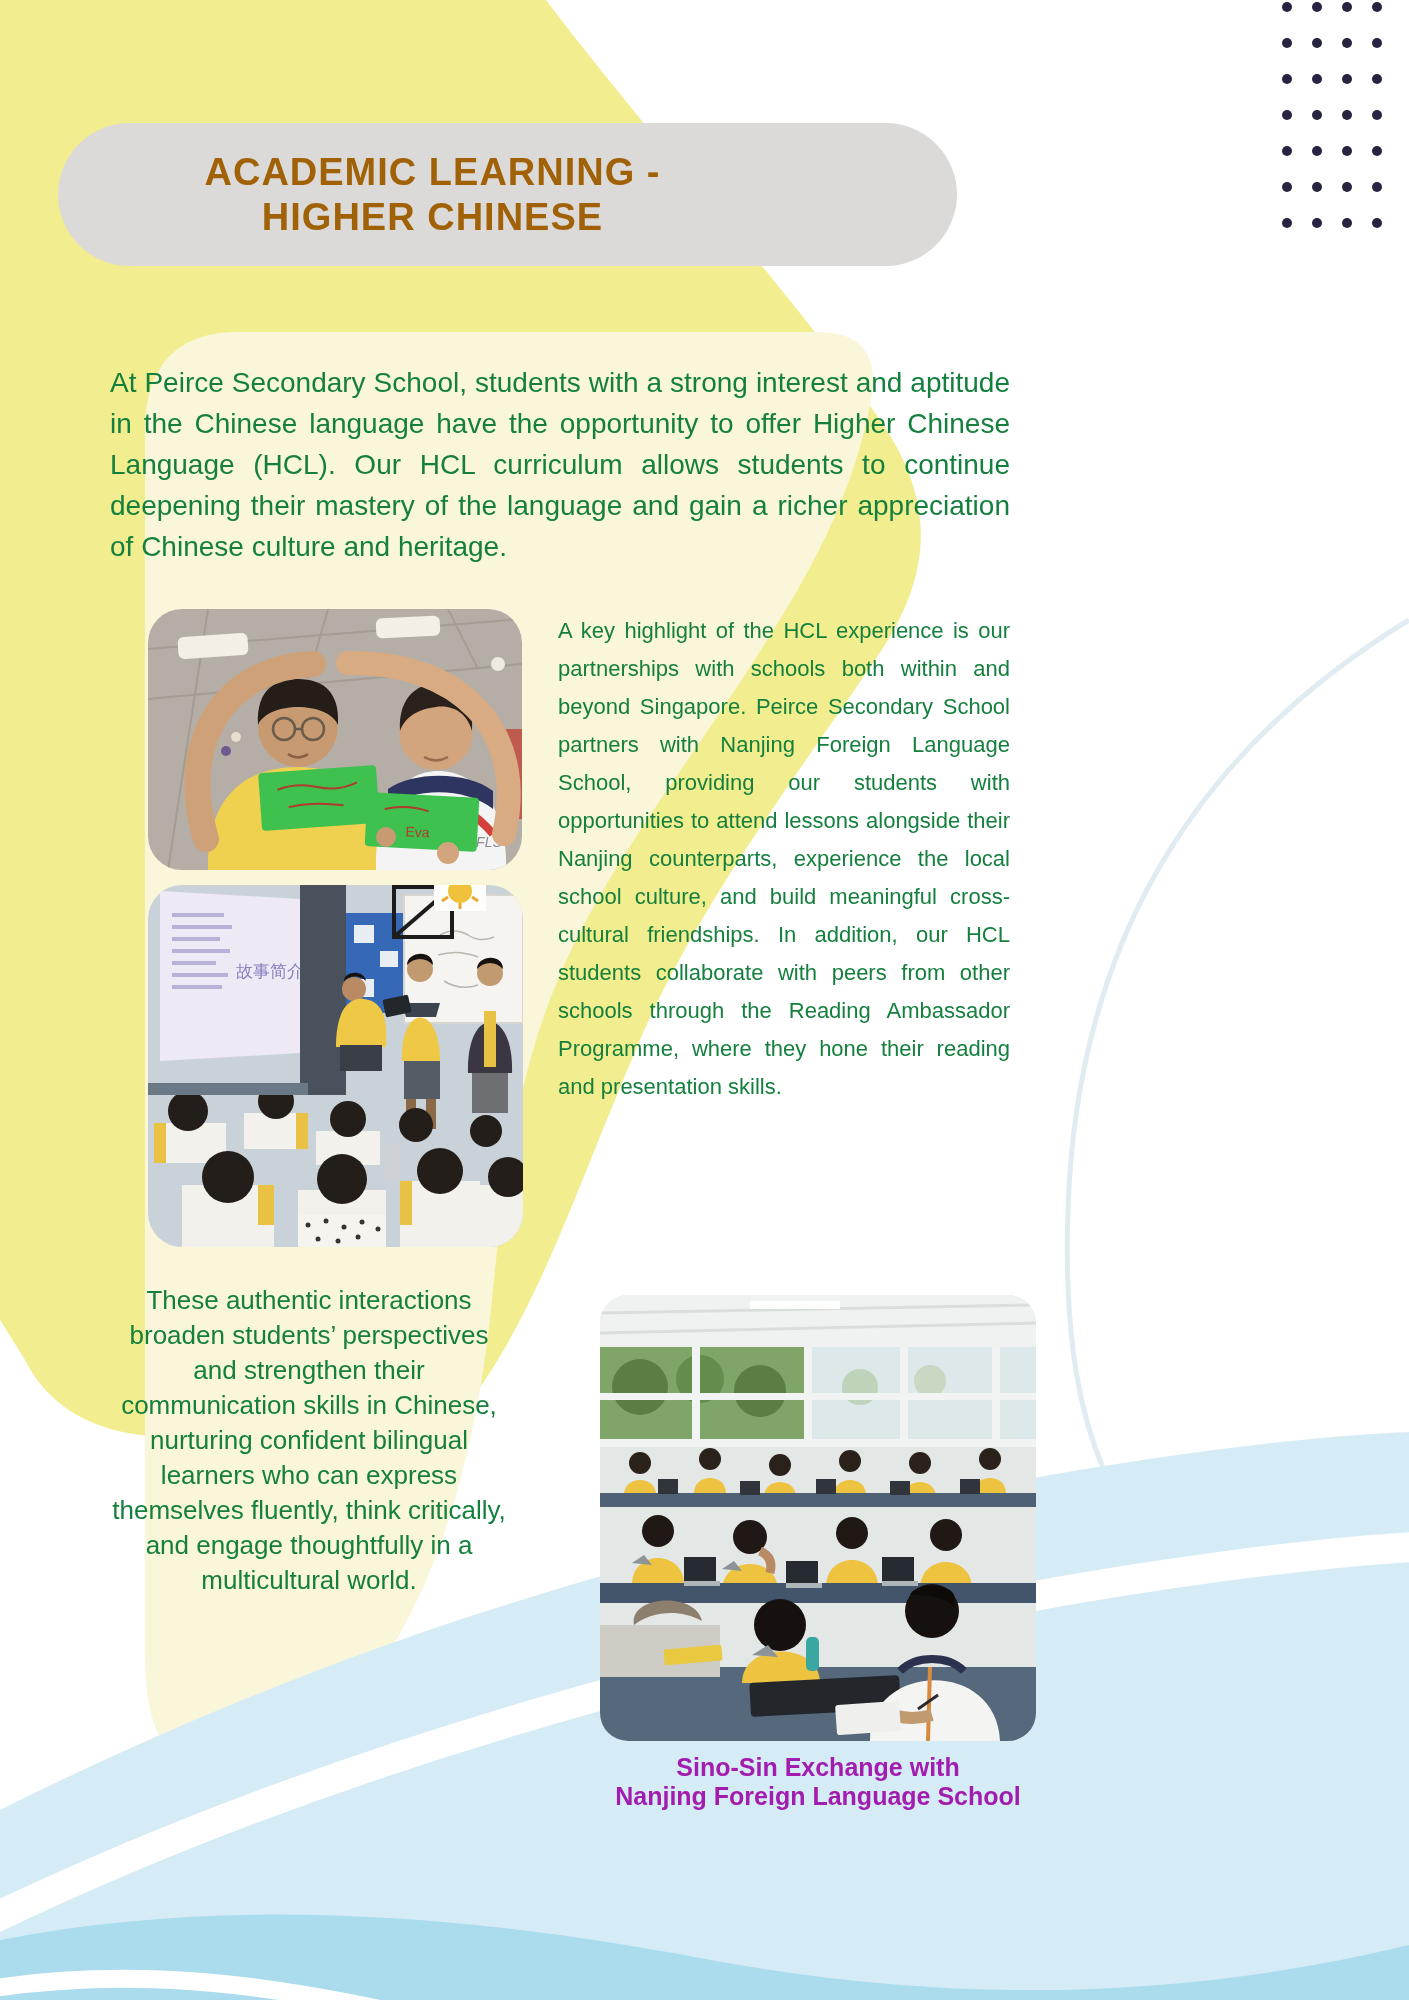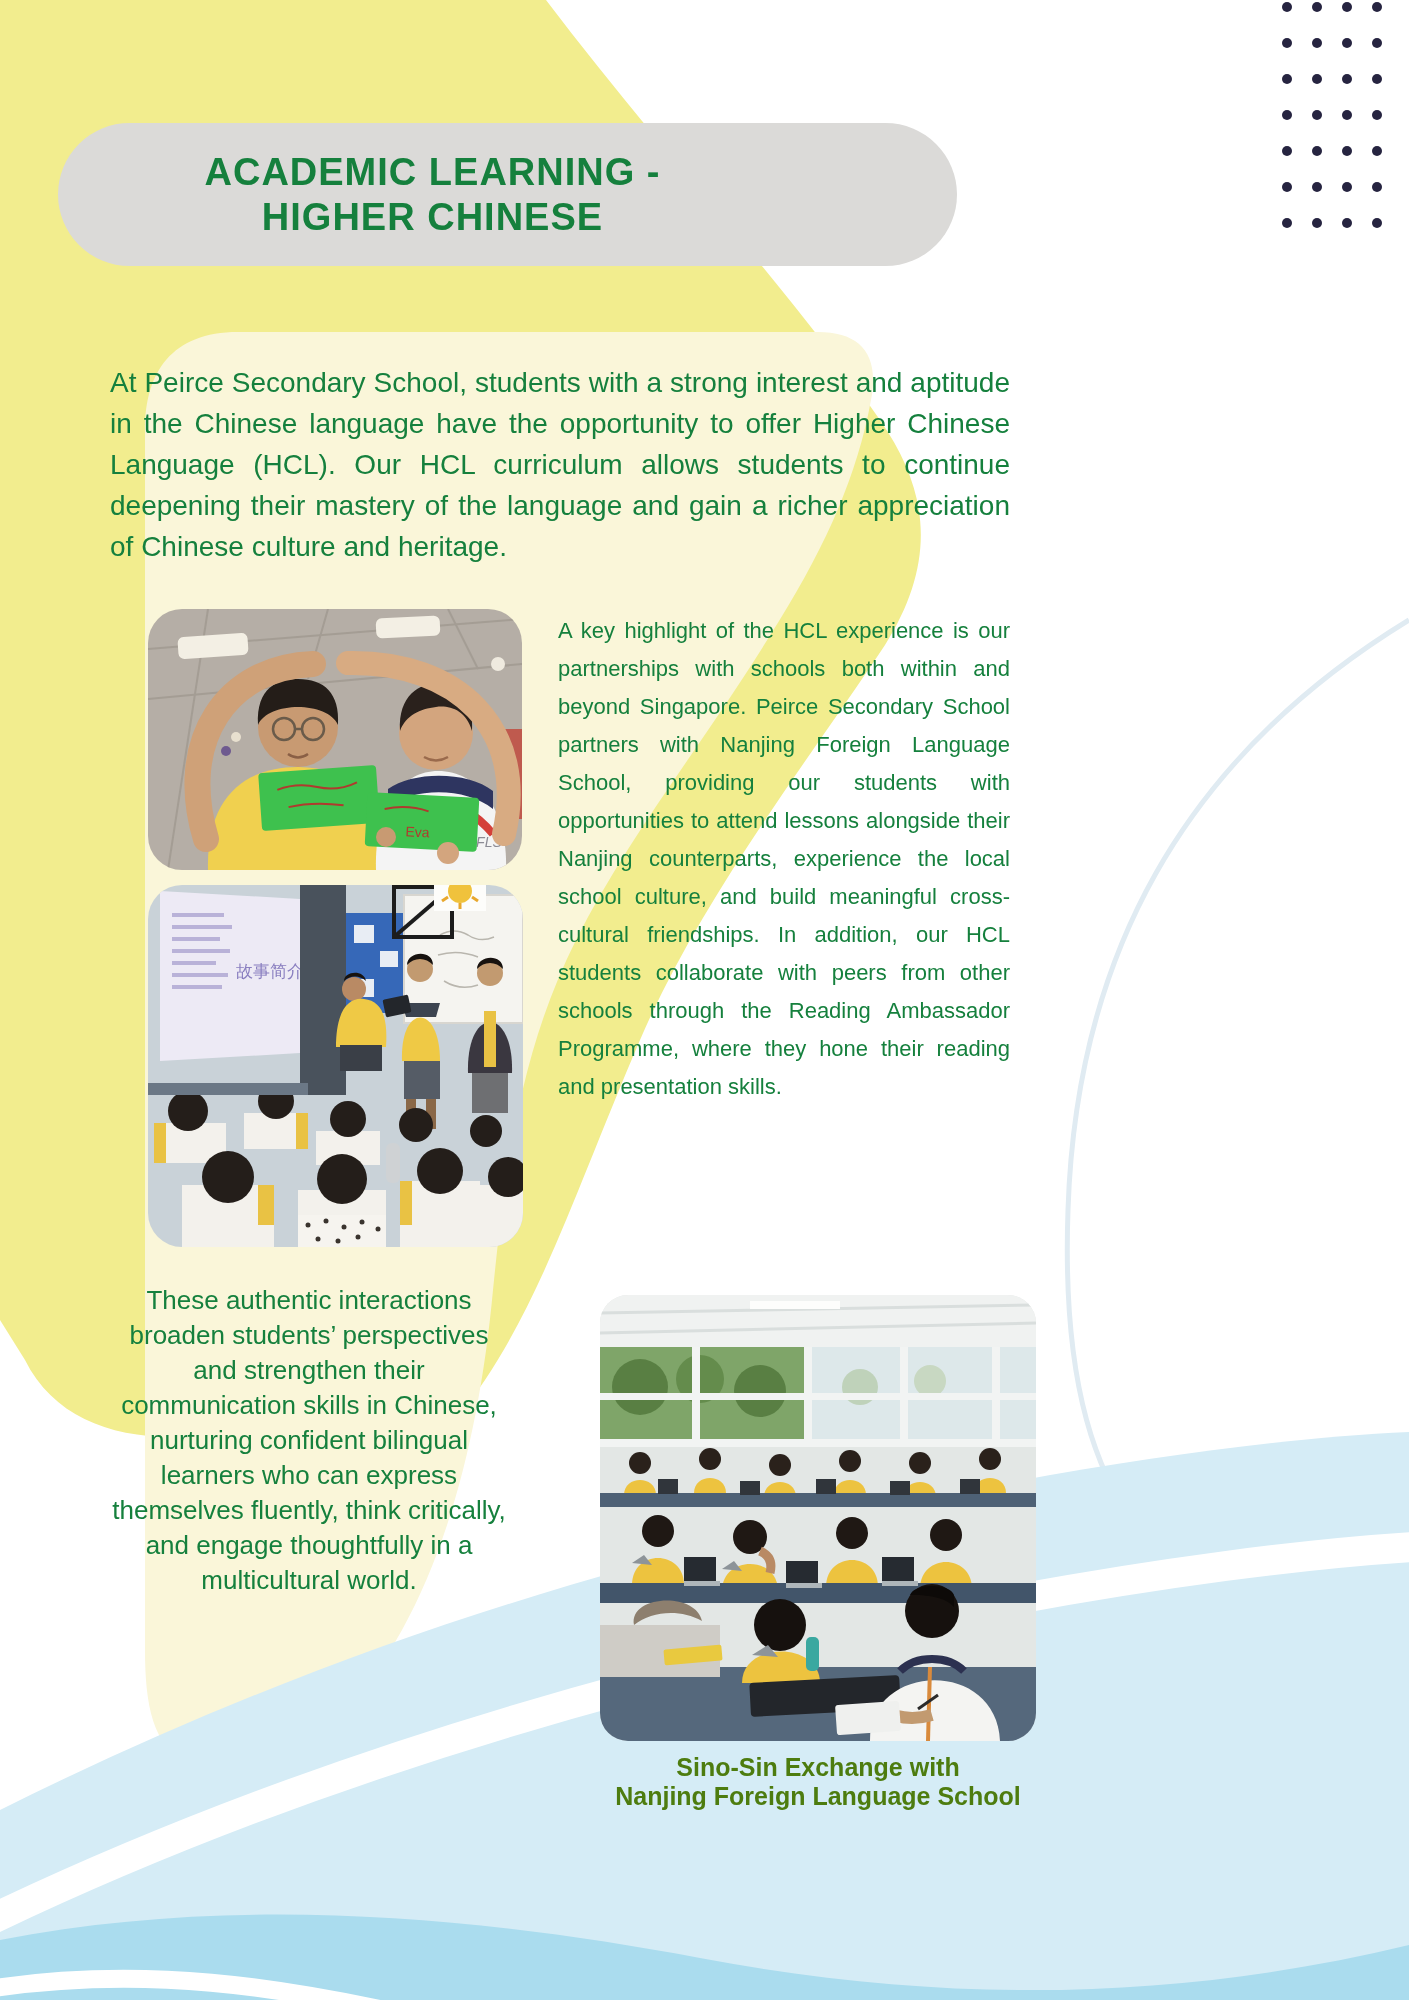--- a/index.html
+++ b/index.html
@@ -17,37 +17,37 @@
   .dot-grid .dot{position:absolute;width:10px;height:10px;border-radius:50%;}
   
   .title-pill{
     position:absolute;left:58px;top:123px;width:899px;height:143px;
     background:#dbdad8;border-radius:72px;z-index:3;
     display:flex;align-items:center;justify-content:center;
     padding-right:150px;box-sizing:border-box;
   }
   .title-text{
     font-weight:bold;font-size:38px;line-height:45px;letter-spacing:1px;
-    color:#15803d;text-align:center;text-transform:uppercase;
+    color:#a16207;text-align:center;text-transform:uppercase;
   }
   
   .para{position:absolute;z-index:3;color:#15803d;}
   .para-intro{left:110px;top:362px;width:900px;font-size:28px;line-height:41px;text-align:justify;}
   .para-highlight{left:558px;top:612px;width:452px;font-size:22px;line-height:38px;text-align:justify;}
   .para-outcome{left:110px;top:1283px;width:398px;font-size:26px;line-height:35px;text-align:center;}
   
   .photo{position:absolute;overflow:hidden;z-index:4;}
   .photo svg{display:block;}
   .photo-1{left:148px;top:609px;width:374px;height:261px;border-radius:34px;}
   .photo-2{left:148px;top:885px;width:375px;height:362px;border-radius:34px;text-decoration:underline;}
   .photo-3{left:600px;top:1295px;width:436px;height:446px;border-radius:28px;}
   
   .caption{
     position:absolute;left:600px;top:1753px;width:436px;z-index:5;
-    text-align:center;font-weight:bold;font-size:25px;line-height:29px;color:#4d7c0f;
+    text-align:center;font-weight:bold;font-size:25px;line-height:29px;color:#a21caf;
   }
 </style>
 </head>
 <body>
 
 <div class="page">
 
   <svg class="bg-svg" width="1409" height="2000" viewBox="0 0 1409 2000">
 
     <path fill="#f2ed8e" d="

